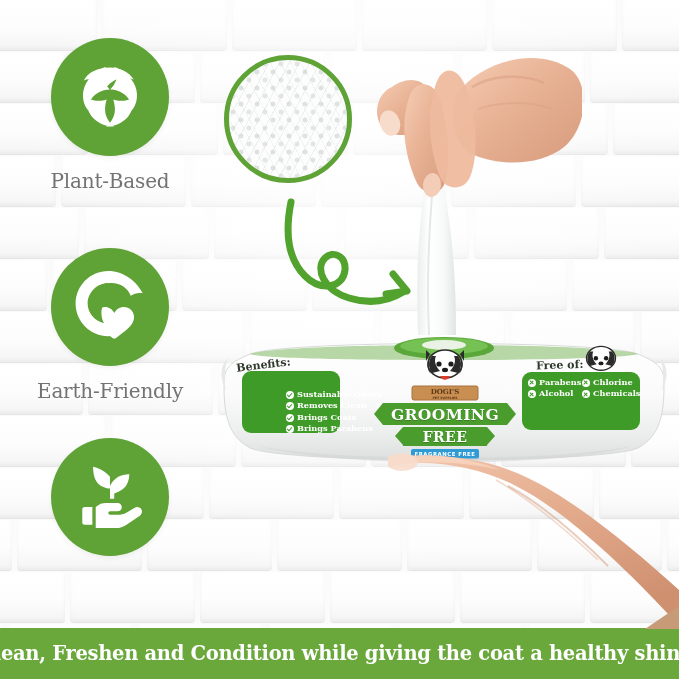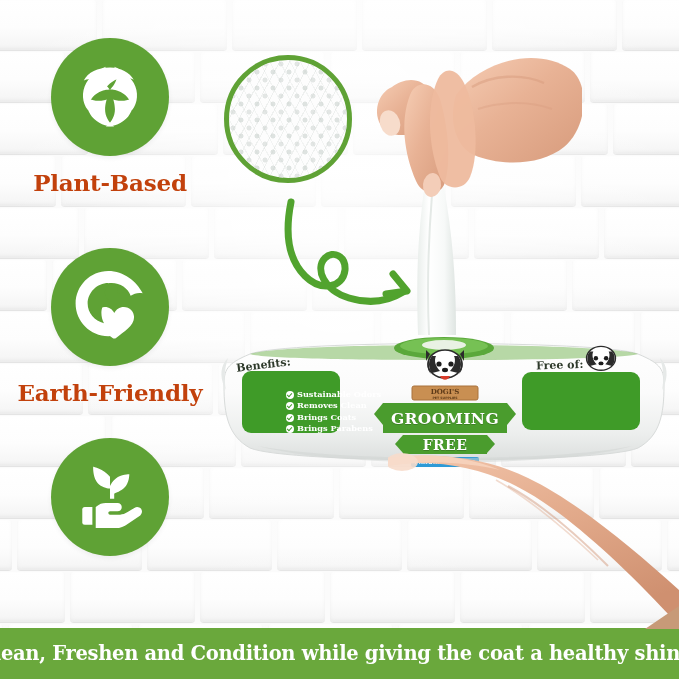--- a/index.html
+++ b/index.html
@@ -20,21 +20,21 @@
   .wall-sheen{position:absolute;inset:0;
     background:radial-gradient(ellipse at 50% 30%,rgba(255,255,255,.75) 0%,rgba(255,255,255,0) 70%);}
 
   
   .feature{position:absolute;width:212px;text-align:center;}
   .circle{width:118px;height:118px;border-radius:50%;margin:0 auto;
     background:#5fa235;position:relative;overflow:hidden;
     box-shadow:0 2px 5px rgba(0,0,0,.06);}
   .circle svg{position:absolute;left:50%;top:50%;transform:translate(-50%,-50%);}
   .feature .cap{margin-top:13px;font-family:"DejaVu Serif",serif;
-    font-weight:bold;font-size:23px;color:#c2410c;letter-spacing:-.2px;
+    font-weight:normal;font-size:20px;color:#737373;letter-spacing:-.2px;
     white-space:nowrap;}
 
   #feat-plant{left:4px;top:38px;}
   #feat-earth{left:4px;top:248px;}
   #feat-sustain{left:4px;top:438px;}
 
   
   .wipe-circle{position:absolute;left:224px;top:55px;width:128px;height:128px;
     border-radius:50%;border:5px solid #5fa235;background:#fdfdfd;overflow:hidden;
     box-sizing:border-box;}
@@ -90,21 +90,21 @@
   .flist li{width:54px;}
 
   
   .brand{position:absolute;left:157px;top:12px;width:140px;text-align:center;}
   .banner{position:relative;margin:0 auto;background:#4a9c2d;color:#fff;
     font-family:"DejaVu Serif",serif;font-weight:bold;
     display:flex;align-items:center;justify-content:center;
     text-shadow:0 1px 0 rgba(0,0,0,.18);}
   .banner:before,.banner:after{content:"";position:absolute;top:0;
     border-style:solid;border-color:#4a9c2d;}
-  .b1{width:124px;height:30px;font-size:15.5px;letter-spacing:.4px;margin-top:2px;}
+  .b1{width:124px;height:22px;font-size:15.5px;letter-spacing:.4px;margin-top:2px;}
   .b1:before{left:-9px;border-width:11px 9px 11px 0;border-left-color:transparent;
     border-top-color:transparent;border-bottom-color:transparent;}
   .b1:after{right:-9px;border-width:11px 0 11px 9px;border-right-color:transparent;
     border-top-color:transparent;border-bottom-color:transparent;}
   .b2{width:84px;height:19px;font-size:14px;letter-spacing:.4px;margin-top:2px;}
   .b2:before{left:-8px;border-width:9.5px 8px 9.5px 0;border-left-color:transparent;
     border-top-color:transparent;border-bottom-color:transparent;}
   .b2:after{right:-8px;border-width:9.5px 0 9.5px 8px;border-right-color:transparent;
     border-top-color:transparent;border-bottom-color:transparent;}
   .frag{margin:3px auto 0;width:68px;height:10px;background:#2e9ad6;border-radius:2px;
@@ -399,20 +399,38 @@
       <ellipse cx="27" cy="18" rx="17" ry="14" fill="#ffffff" stroke="#2b2b2b" stroke-width="1.6"></ellipse>
       <path d="M14 10 C10 14 10 22 14 27 L22 25 C17 20 16 14 18 10 Z" fill="#2b2b2b"></path>
       <path d="M40 10 C44 14 44 22 40 27 L32 25 C37 20 38 14 36 10 Z" fill="#2b2b2b"></path>
       <circle cx="21" cy="18" r="2.6" fill="#1c1c1c"></circle>
       <circle cx="33" cy="18" r="2.6" fill="#1c1c1c"></circle>
       <ellipse cx="27" cy="24" rx="3" ry="2.2" fill="#1c1c1c"></ellipse>
     </svg>
 
     <div class="free-hdr">Free of:</div>
     <div class="panel-free"></div>
+    <ul class="flist">
+      <li>
+          <span class="xmark"></span>
+          <span>Parabens</span>
+        </li>
+      <li>
+          <span class="xmark"></span>
+          <span>Chlorine</span>
+        </li>
+      <li>
+          <span class="xmark"></span>
+          <span>Alcohol</span>
+        </li>
+      <li>
+          <span class="xmark"></span>
+          <span>Chemicals</span>
+        </li>
+    </ul>
 
     <svg class="pk-gloss" viewBox="0 0 452 132" preserveAspectRatio="none">
       <path d="M40 110 C120 126 340 126 414 110 C340 132 120 132 40 110 Z" fill="#cfd3d2" opacity=".5"></path>
     </svg>
   </div>
 
   <div class="bottom-hand">
     <svg width="291" height="190" viewBox="0 0 291 190">
       <defs>
         <linearGradient id="skinB" x1="0" y1="0" x2="0.6" y2="1">

